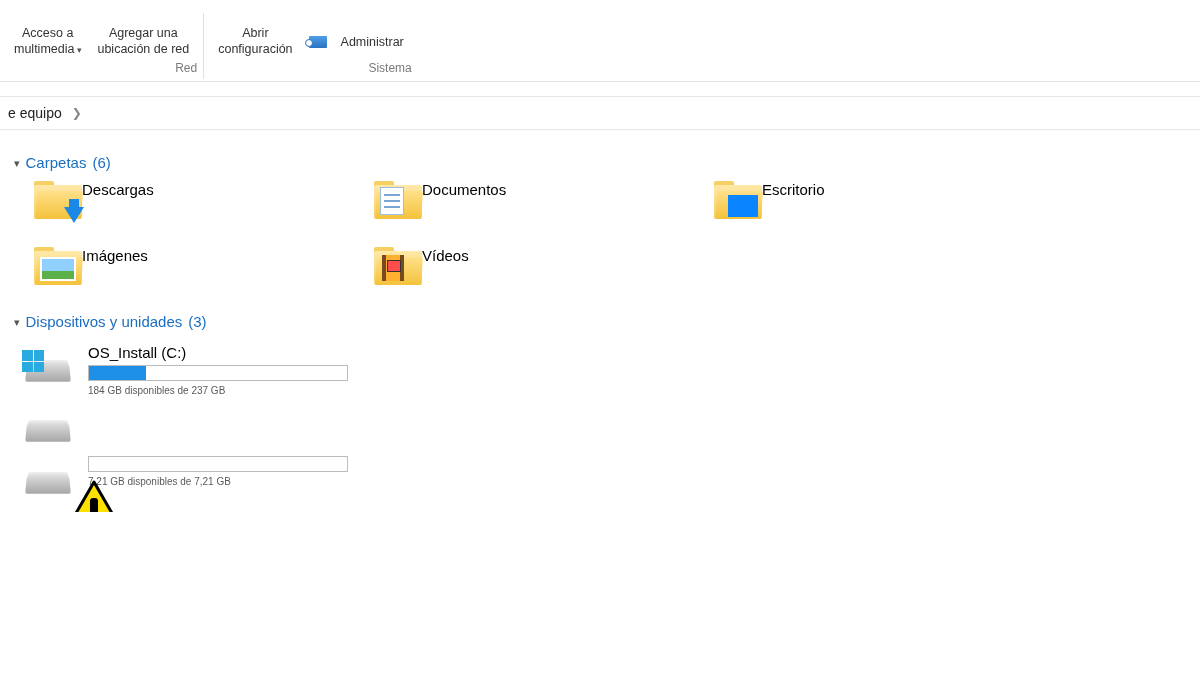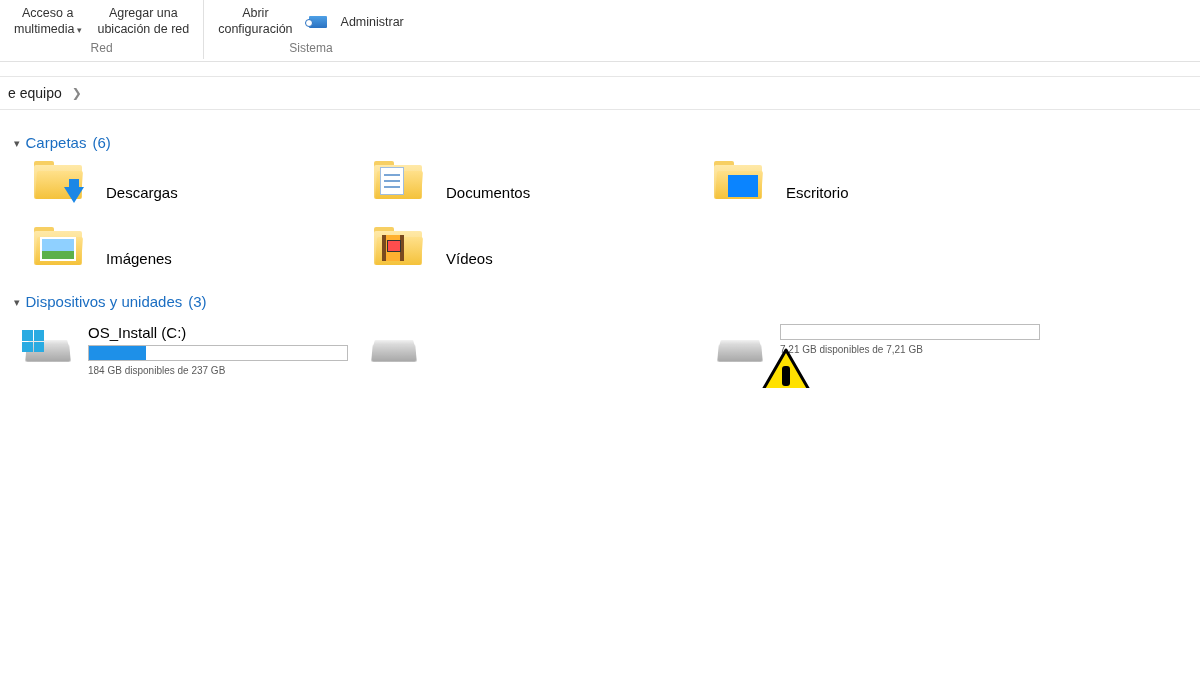--- a/index.html
+++ b/index.html
@@ -18,23 +18,24 @@
     background: #fff;
   }
   .ribbon-row {
     display: flex;
     align-items: flex-start;
     padding-top: 0px;
   }
   .ribbon-group {
     display: flex;
     flex-direction: column;
-    align-items: center;
+    align-items: flex-end;
     border-right: 1px solid #e0e0e0;
-    padding: 4px 6px 4px 6px;
+    padding: 11px 6px 4px 6px;
+    margin-top: 13px;
   }
   .ribbon-group-buttons {
     display: flex;
   }
   .ribbon-btn {
     display: flex;
     flex-direction: column;
     align-items: center;
     justify-content: flex-start;
     padding: 2px 8px;
@@ -117,22 +118,22 @@
   .folder-grid {
     display:flex;
     flex-wrap:wrap;
     column-gap: 0;
     row-gap: 26px;
     padding-left: 20px;
     padding-bottom: 18px;
   }
   .folder-item {
     display:flex;
-    align-items:flex-end;
-    gap: 24px;
+    align-items:flex-start;
+    gap: 0;
     width: 340px;
     cursor:pointer;
   }
   .folder-item .label { font-size:15px; color:#000; }
   
   
   .folder-icon { width:48px; height:40px; position:relative; }
   .folder-back {
     position:absolute; left:0; top:4px; width:48px; height:34px;
     background: linear-gradient(#ffe9a8,#f7cf63);
@@ -184,20 +185,21 @@
     content:"";position:absolute;left:5px;top:5px;width:12px;height:10px;
     background:#ff4d4d;border:1px solid #333;
   }
   
   
   .drive-grid {
     display:flex;
     flex-wrap:wrap;
     gap: 0;
     padding-left: 8px;
+    flex-direction: column;
   }
   .drive-item {
     display:flex;
     align-items:flex-start;
     gap: 14px;
     width: 346px;
     cursor:pointer;
     position:relative;
     padding: 4px 0;
   }

